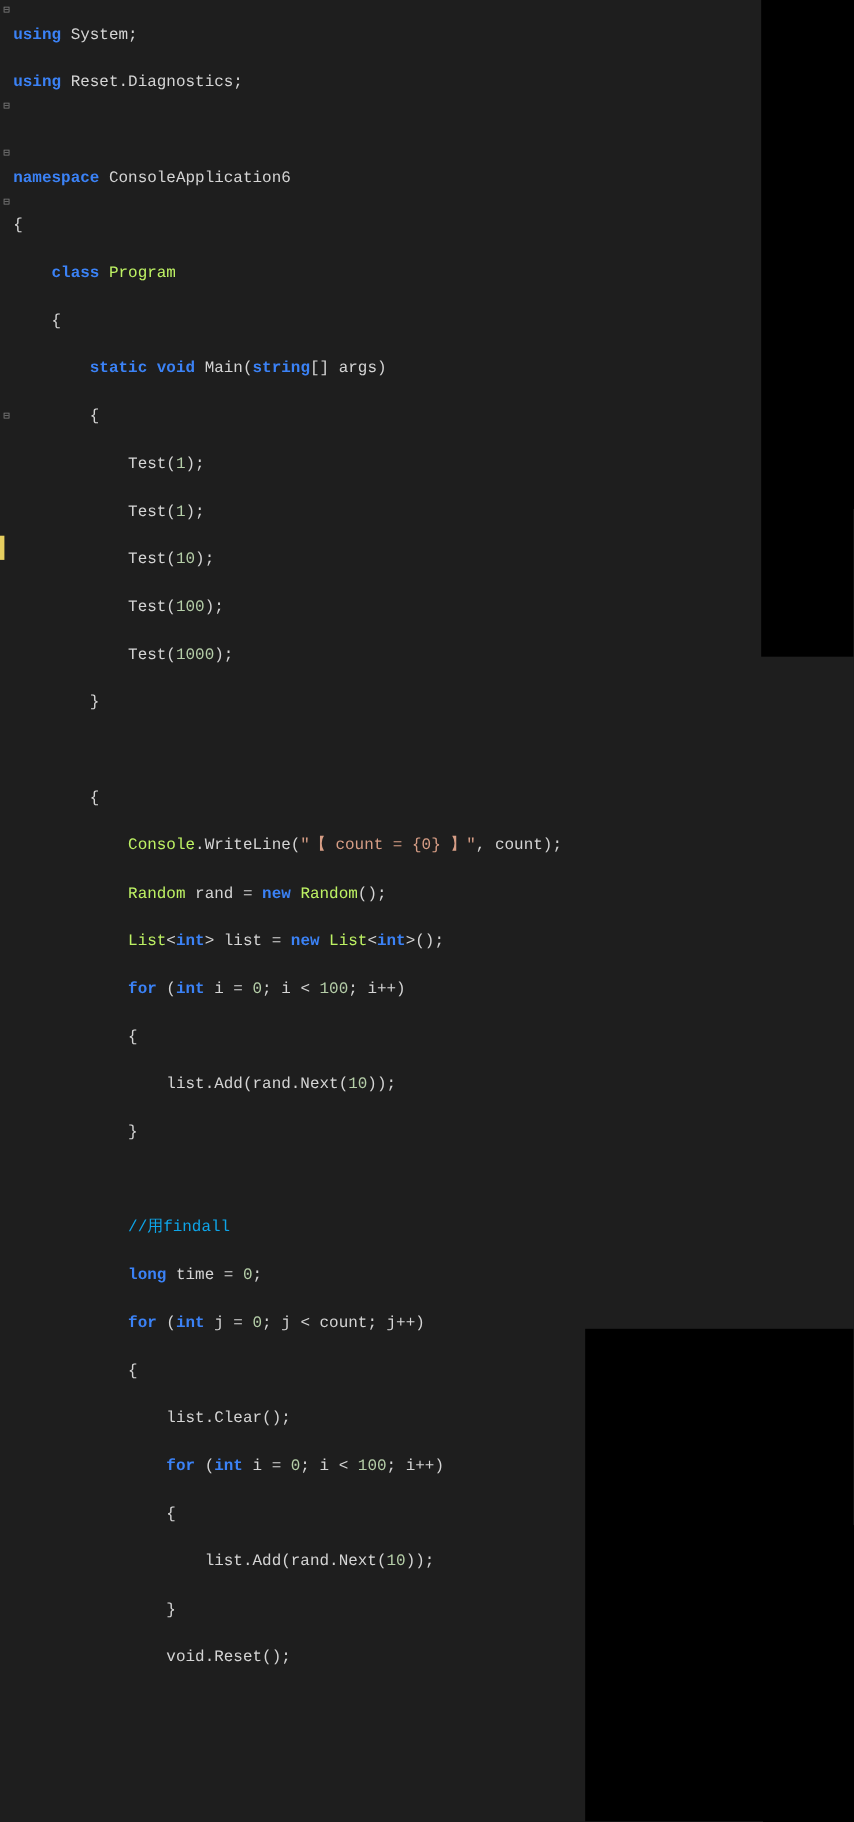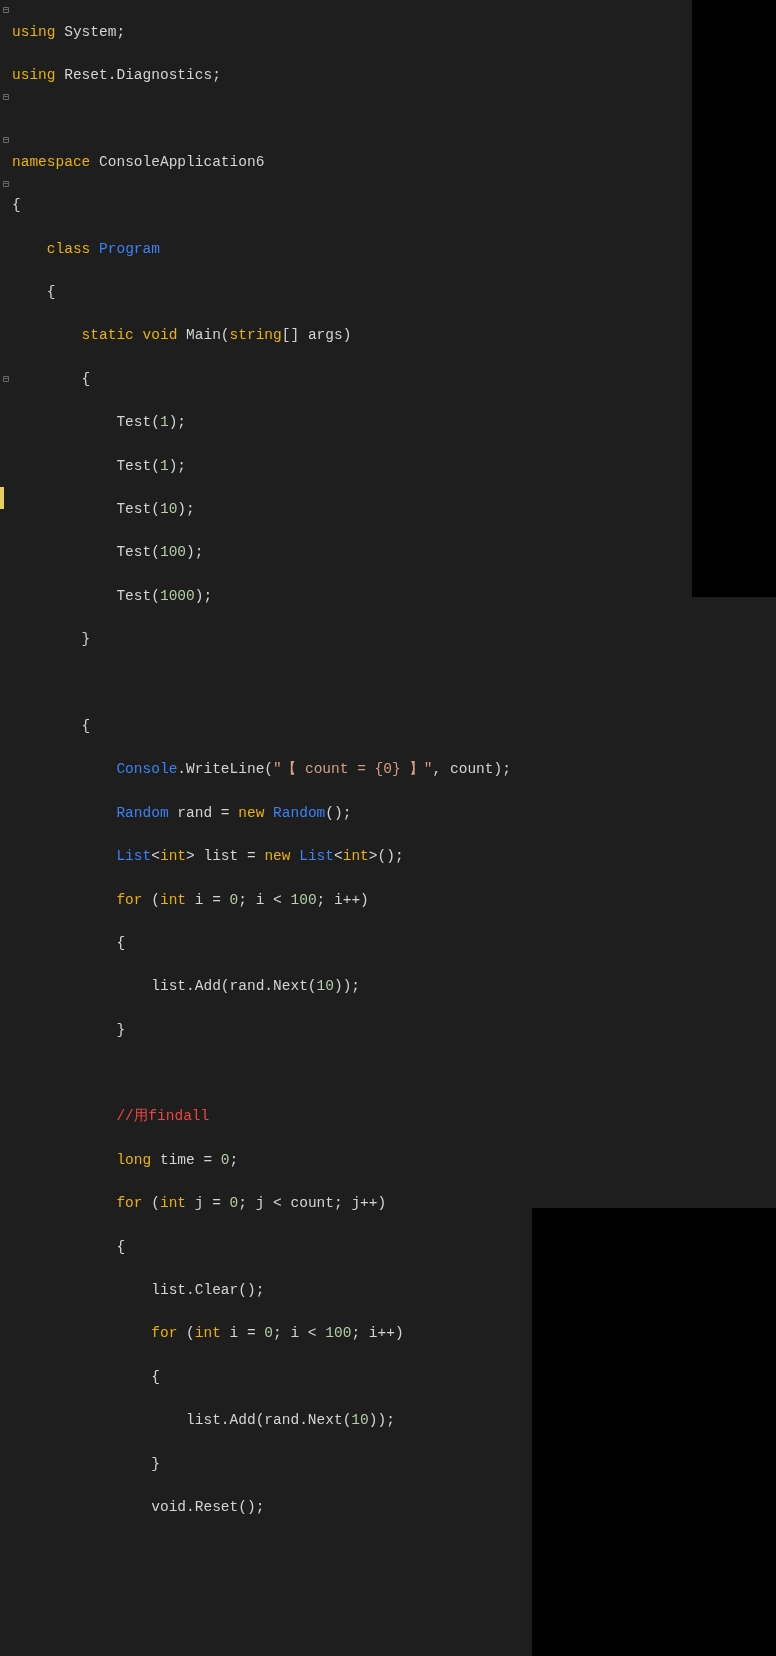--- a/index.html
+++ b/index.html
@@ -47,25 +47,25 @@
     z-index: 2;
   }
   .fold {
     position: absolute;
     left: 1px;
     font-size: 10px;
     color: #808080;
     width: 10px;
     text-align: center;
   }
-  .kw { color: #eab308; }
-  .type { color: #3b82f6; margin-top: 36px; }
+  .kw { color: #3b82f6; font-weight: bold; }
+  .type { color: #bef264; margin-top: 36px; }
   .str { color: #d69d85; }
   .num { color: #b5cea8; }
-  .cmt { color: #ef4444; margin-top: 44px; }
+  .cmt { color: #0ea5e9; margin-top: 44px; }
   .line { display: block; height: 21.7px; }
   .yellow-bar {
     position: absolute;
     left: 0;
     width: 4px;
     height: 22px;
     background: #e6ce5f;
     z-index: 3;
   }
 </style>

